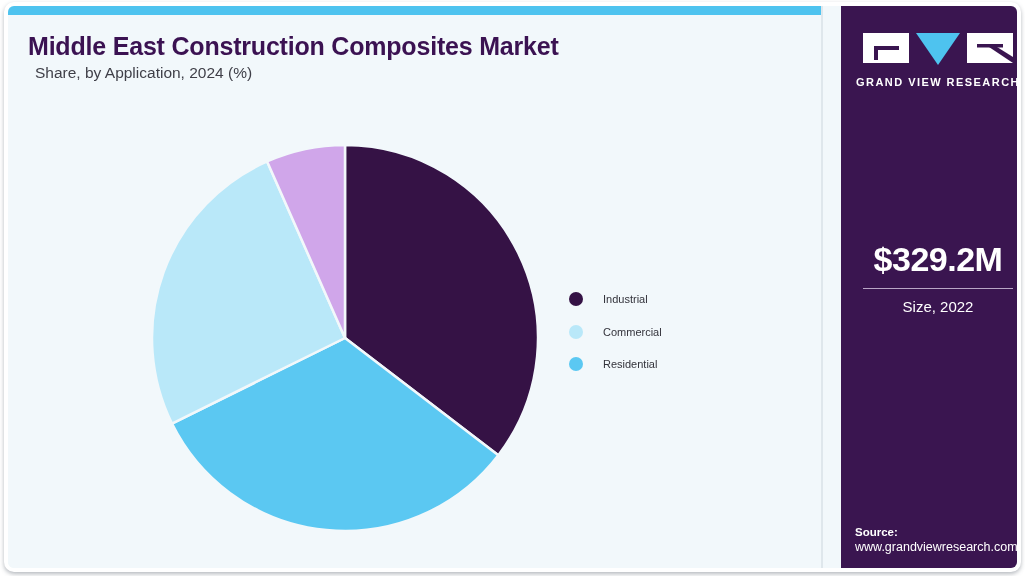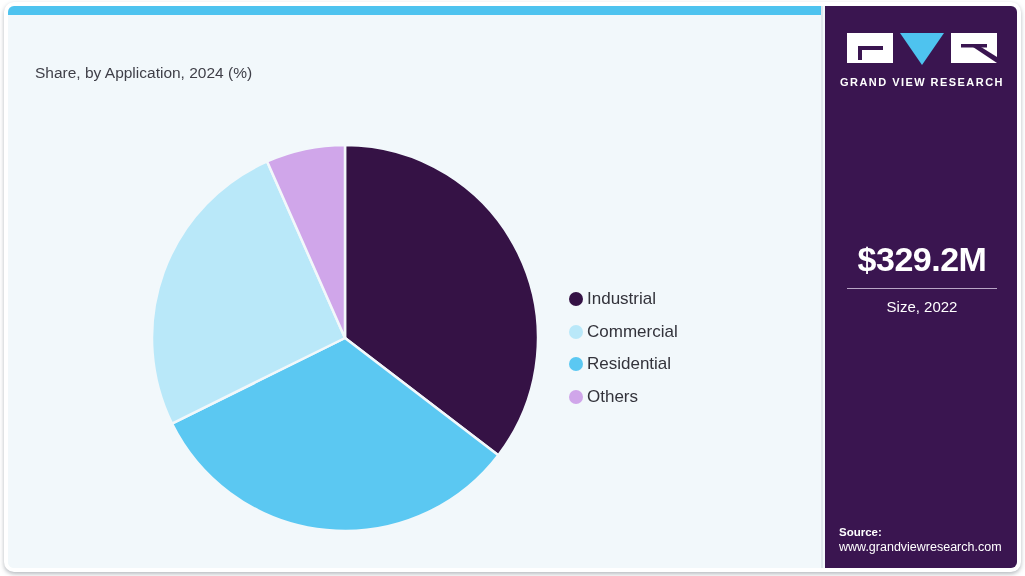--- a/index.html
+++ b/index.html
@@ -100,32 +100,32 @@
     align-items: center;
     height: 32.5px;
   }
   .legend-swatch {
     width: 14px;
     height: 14px;
     border-radius: 50%;
     flex: 0 0 auto;
   }
   .legend-label {
-    margin-left: 4px;
-    font-size: 17px;
+    margin-left: 20px;
+    font-size: 11px;
     color: #33333b;
     white-space: nowrap;
   }
 
   
   .panel {
     position: absolute;
     right: 0;
     top: 0;
-    width: 192px;
+    width: 176px;
     height: 562px;
     background: #3a1550;
   }
   .panel-sep {
     position: absolute;
     right: 194px;
     top: 0;
     width: 2px;
     height: 562px;
     background: #dfe7ec;
@@ -198,20 +198,21 @@
 </head>
 <body>
 
 <div id="infographic">
   <div class="card">
 
     <div class="top-accent"></div>
 
     <div class="content">
 
+      <div class="title">Middle East Construction Composites Market</div>
       <div class="subtitle">Share, by Application, 2024 (%)</div>
 
       <div class="pie-wrap">
         <svg width="392" height="392" viewBox="0 0 392 392" aria-label="pie chart">
           <g id="pie-slices">
               <path d="M 196 196 L 196 3 A 193 193 0 0 1 349.32202176333567 313.22353706659436 Z" fill="#351245" stroke="#f2f8fb" stroke-width="2.5"></path>
               <path d="M 196 196 L 349.32202176333567 313.22353706659436 A 193 193 0 0 1 22.97811893599598 281.5127398290667 Z" fill="#5bc8f2" stroke="#f2f8fb" stroke-width="2.5"></path>
               <path d="M 196 196 L 22.97811893599598 281.5127398290667 A 193 193 0 0 1 118.11575780398871 19.412784104983814 Z" fill="#b9e8f9" stroke="#f2f8fb" stroke-width="2.5"></path>
               <path d="M 196 196 L 118.11575780398871 19.412784104983814 A 193 193 0 0 1 195.99999999999997 3 Z" fill="#d0a6ea" stroke="#f2f8fb" stroke-width="2.5"></path>
             </g>
@@ -224,24 +225,20 @@
             <span class="legend-label">Industrial</span>
           </div>
           <div class="legend-item">
             <span class="legend-swatch" style="background: rgb(185, 232, 249);"></span>
             <span class="legend-label">Commercial</span>
           </div>
           <div class="legend-item">
             <span class="legend-swatch" style="background: rgb(91, 200, 242);"></span>
             <span class="legend-label">Residential</span>
           </div>
-          <div class="legend-item">
-            <span class="legend-swatch" style="background: rgb(208, 166, 234);"></span>
-            <span class="legend-label">Others</span>
-          </div>
         </div>
 
     </div>
 
     <div class="panel-sep"></div>
 
     <div class="panel">
 
       <div class="logo">
         <svg width="150" height="34" viewBox="0 0 150 34">

